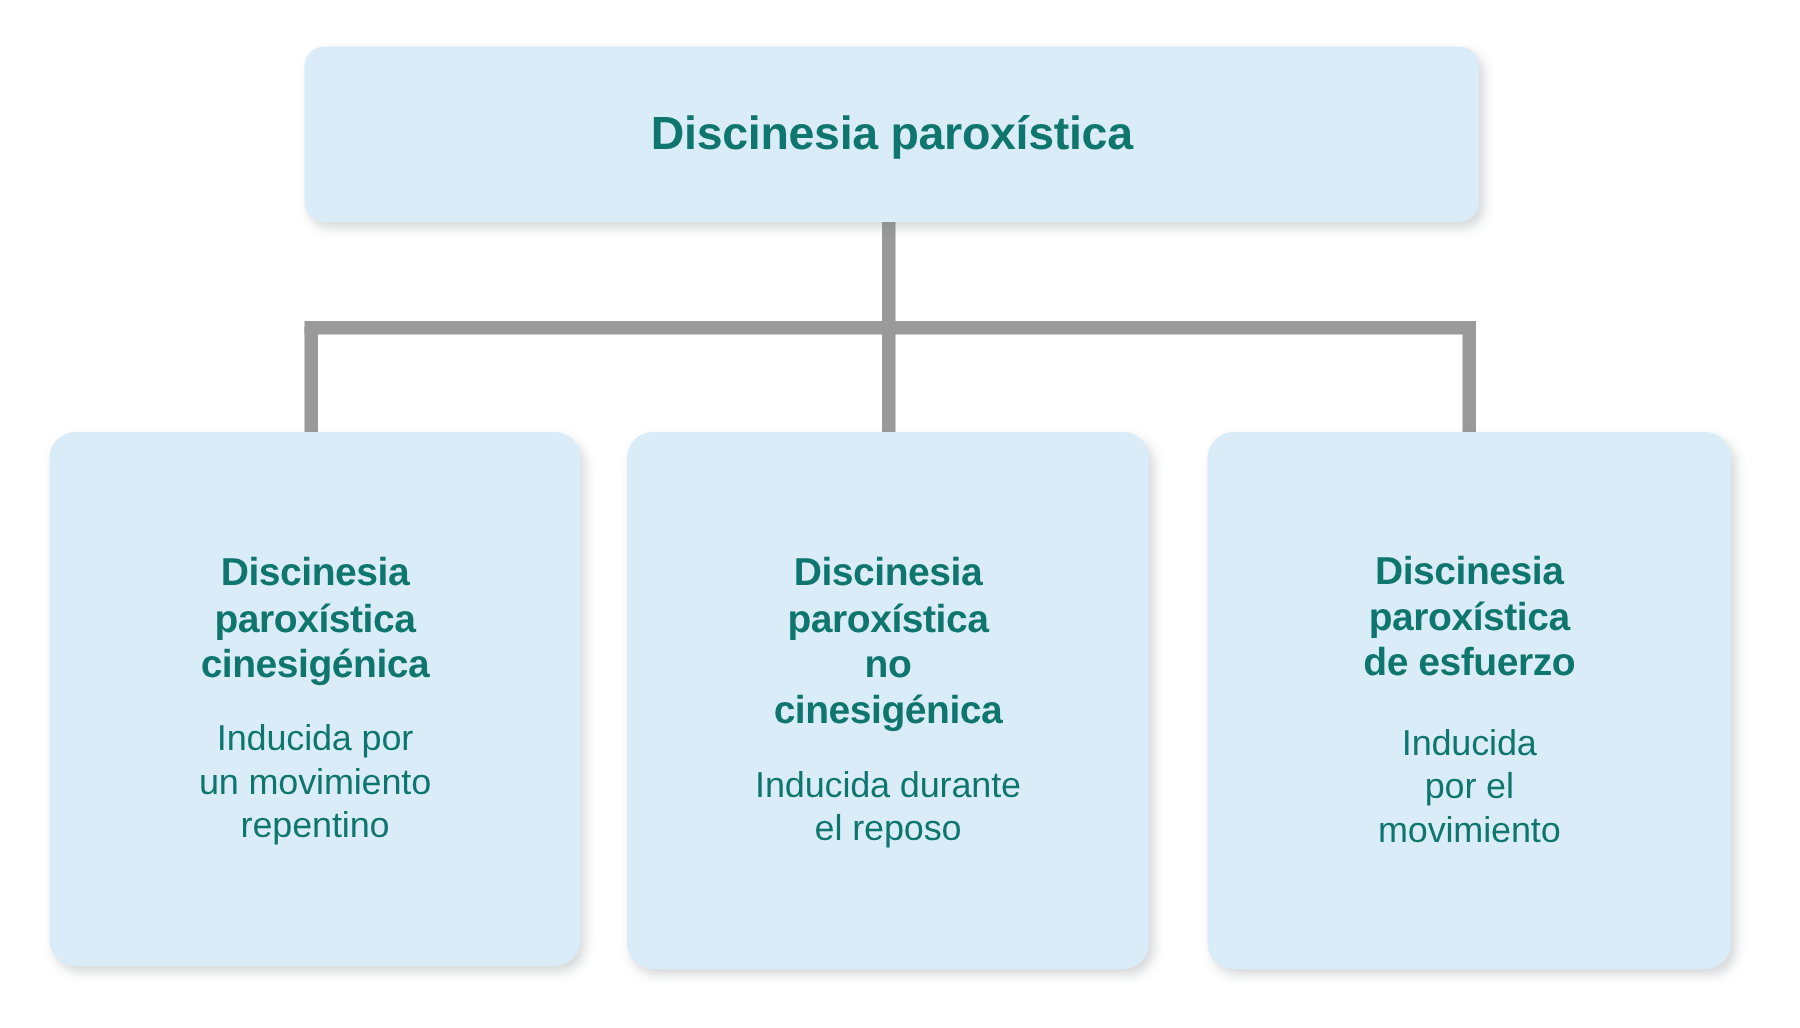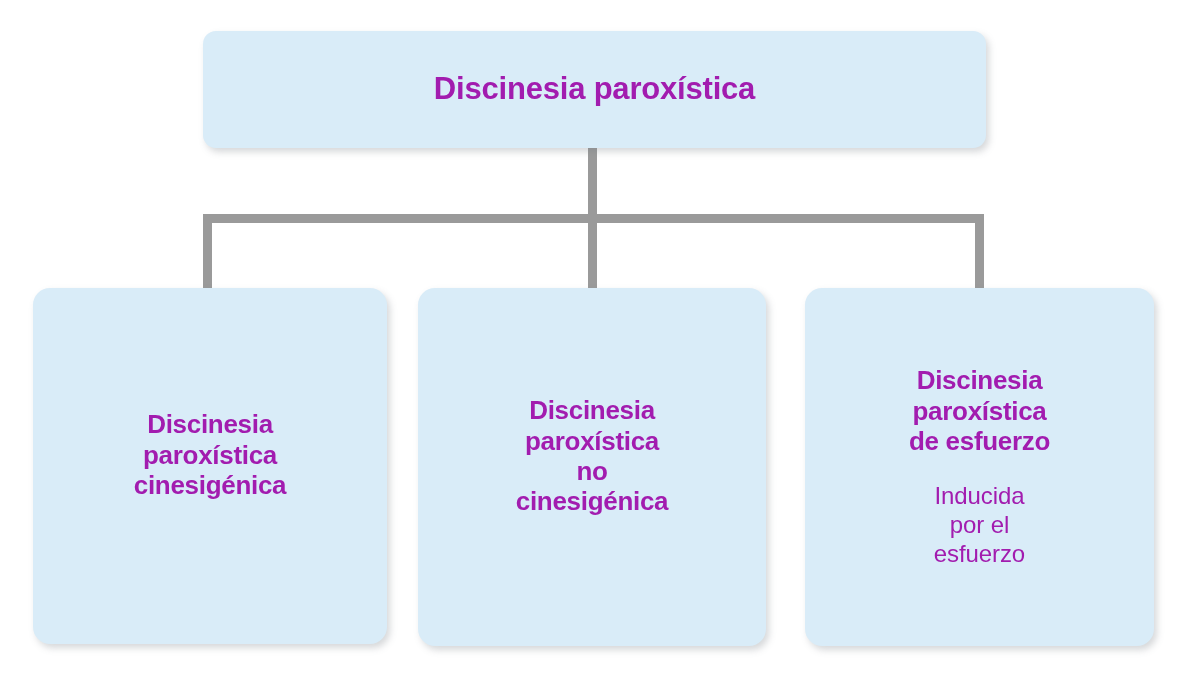--- a/index.html
+++ b/index.html
@@ -35,23 +35,24 @@
 
   
   .node {
     position: absolute;
     box-sizing: border-box;
     background: #d9ecf8;
     border-radius: 14px;
     box-shadow: 3px 4px 7px rgba(120, 126, 132, 0.30);
     display: flex;
     flex-direction: column;
+    align-items: center;
     justify-content: center;
     text-align: center;
-    color: #a21caf;
+    color: #0f766e;
   }
 
   
   #node-root {
     left: 203px;
     top: 31px;
     width: 783px;
     height: 117px;
     border-radius: 13px;
   }
@@ -127,31 +128,36 @@
   </svg>
 
   <div class="node" id="node-root">
     <div class="node-title">Discinesia paroxística</div>
   </div>
 
   <div class="node node-child" id="node-kinesigenic">
     <div class="node-title">Discinesia
 paroxística
 cinesigénica</div>
+    <div class="node-subtitle">Inducida por
+un movimiento
+repentino</div>
   </div>
 
   <div class="node node-child" id="node-nonkinesigenic">
     <div class="node-title">Discinesia
 paroxística
 no
 cinesigénica</div>
+    <div class="node-subtitle">Inducida durante
+el reposo</div>
   </div>
 
   <div class="node node-child" id="node-exertion">
     <div class="node-title">Discinesia
 paroxística
 de esfuerzo</div>
     <div class="node-subtitle">Inducida
 por el
-esfuerzo</div>
+movimiento</div>
   </div>
 
 </div>
 
 </body></html>

